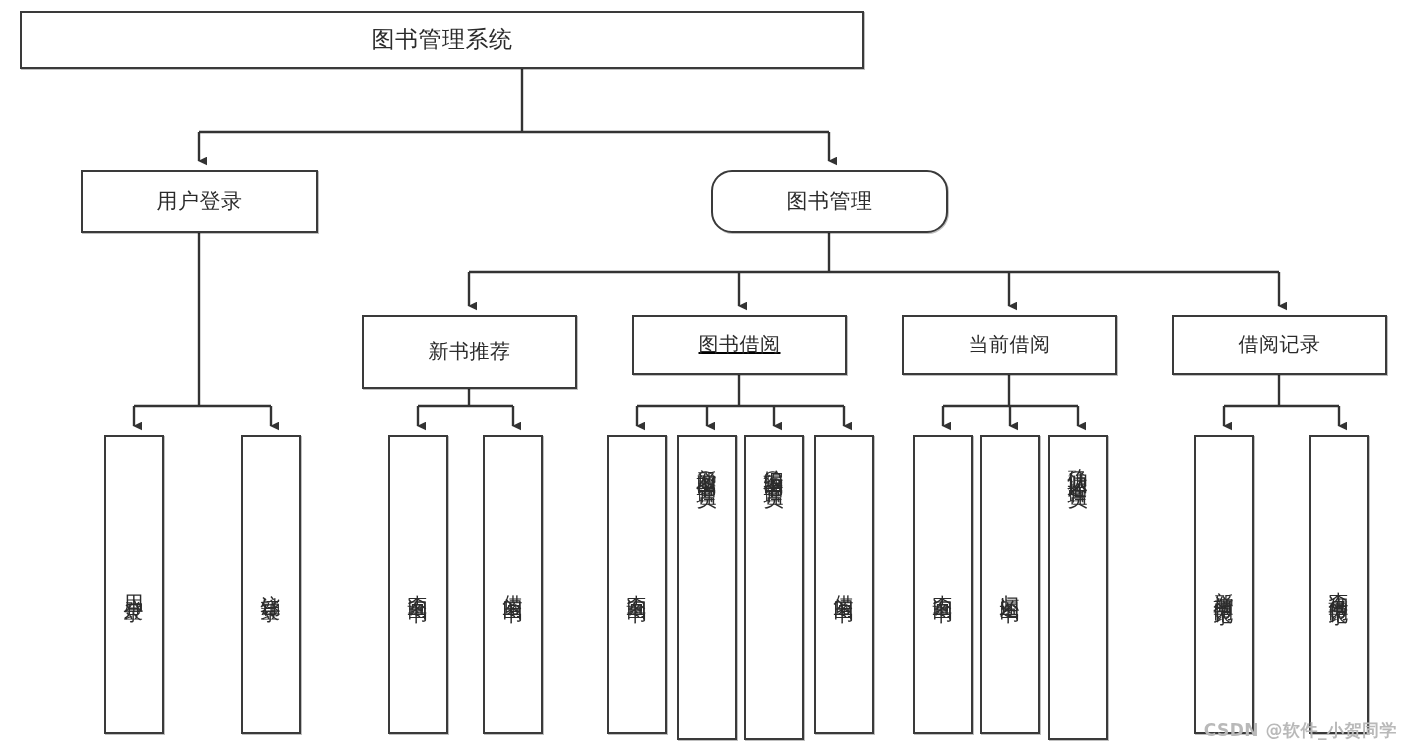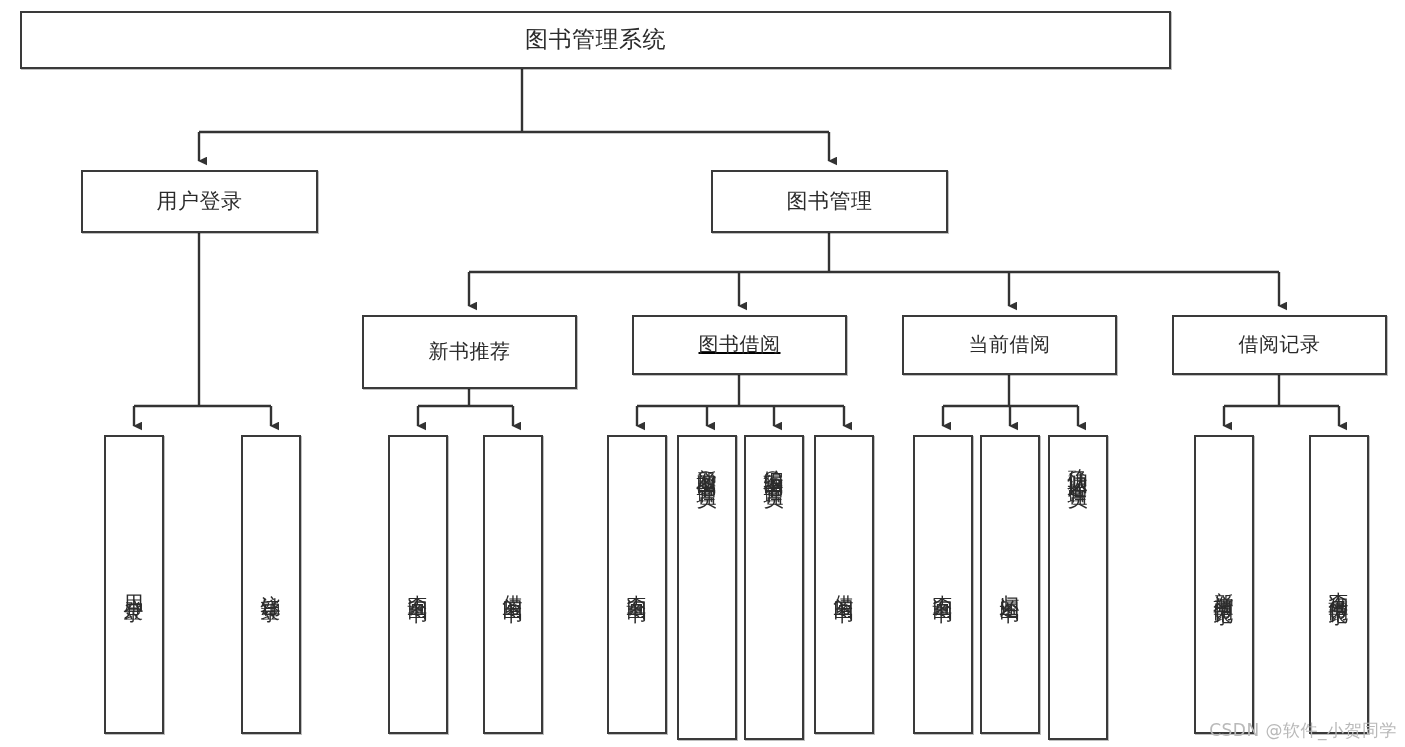--- a/index.html
+++ b/index.html
@@ -58,20 +58,21 @@
   .leaf.leaf-mid { align-items: center; padding-top: 0; }
   #watermark {
     position: absolute;
     right: 8px;
     bottom: 5px;
     font-size: 17px;
     color: #b9b9b9;
     white-space: nowrap;
     pointer-events: none;
     letter-spacing: 0.5px;
+    font-weight: bold;
   }
 </style>
 </head>
 <body>
 
 <div id="diagram-root">
 
   <svg id="diagram-svg" viewBox="0 0 1405 747">
     <defs>
       <marker id="arrowhead" markerWidth="9" markerHeight="9" refX="4.5" refY="8" orient="auto" markerUnits="userSpaceOnUse">
@@ -115,28 +116,28 @@
       <path d="M1010,406 L1010,426" marker-end="url(#arrowhead)"></path>
       <path d="M1078,406 L1078,426" marker-end="url(#arrowhead)"></path>
 
       <path d="M1279,375 L1279,406"></path>
       <path d="M1224,406 L1339,406"></path>
       <path d="M1224,406 L1224,426" marker-end="url(#arrowhead)"></path>
       <path d="M1339,406 L1339,426" marker-end="url(#arrowhead)"></path>
     </g>
   </svg>
 
-  <div class="node-box lvl0" style="left:20px; top:11px; width:1151px; height:58px;">
+  <div class="node-box lvl0" style="left:20px; top:11px; width:844px; height:58px;">
     <span class="node-label">图书管理系统</span>
   </div>
 
   <div class="node-box lvl1" style="left:81px; top:170px; width:237px; height:63px;">
     <span class="node-label">用户登录</span>
   </div>
-  <div class="node-box lvl1" style="left:711px; top:170px; width:237px; height:63px;">
+  <div class="node-box lvl1" style="left:711px; top:170px; width:237px; height:63px;border-radius:21px;">
     <span class="node-label">图书管理</span>
   </div>
 
   <div class="node-box lvl2" style="left:362px; top:315px; width:215px; height:74px;">
     <span class="node-label">新书推荐</span>
   </div>
   <div class="node-box lvl2" style="left:632px; top:315px; width:215px; height:60px;text-decoration:underline;">
     <span class="node-label">图书借阅</span>
   </div>
   <div class="node-box lvl2" style="left:902px; top:315px; width:215px; height:60px;">

